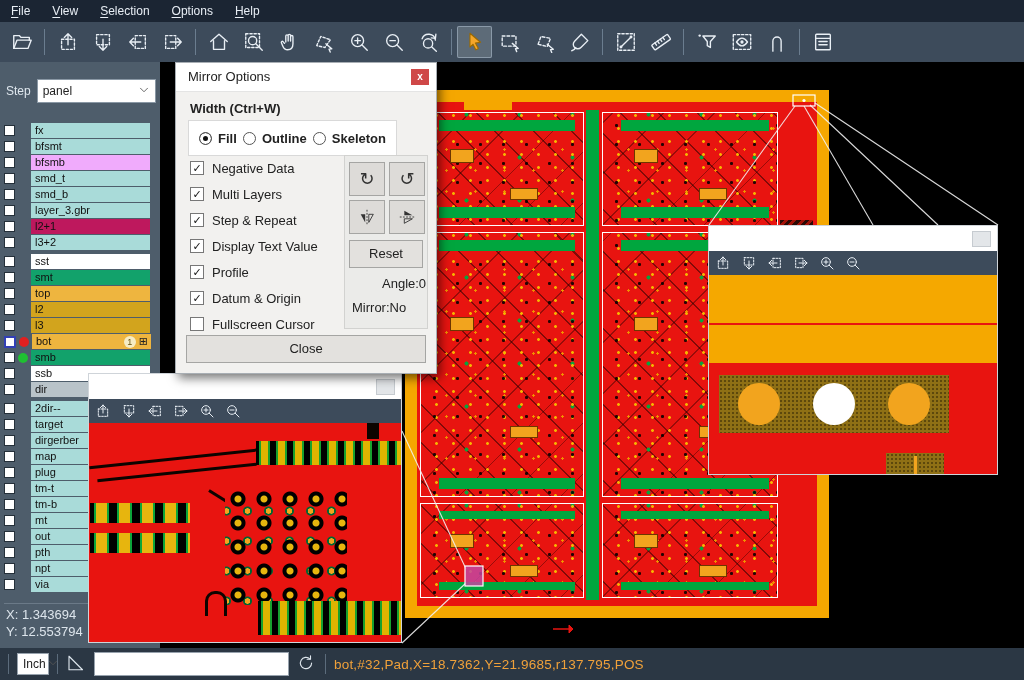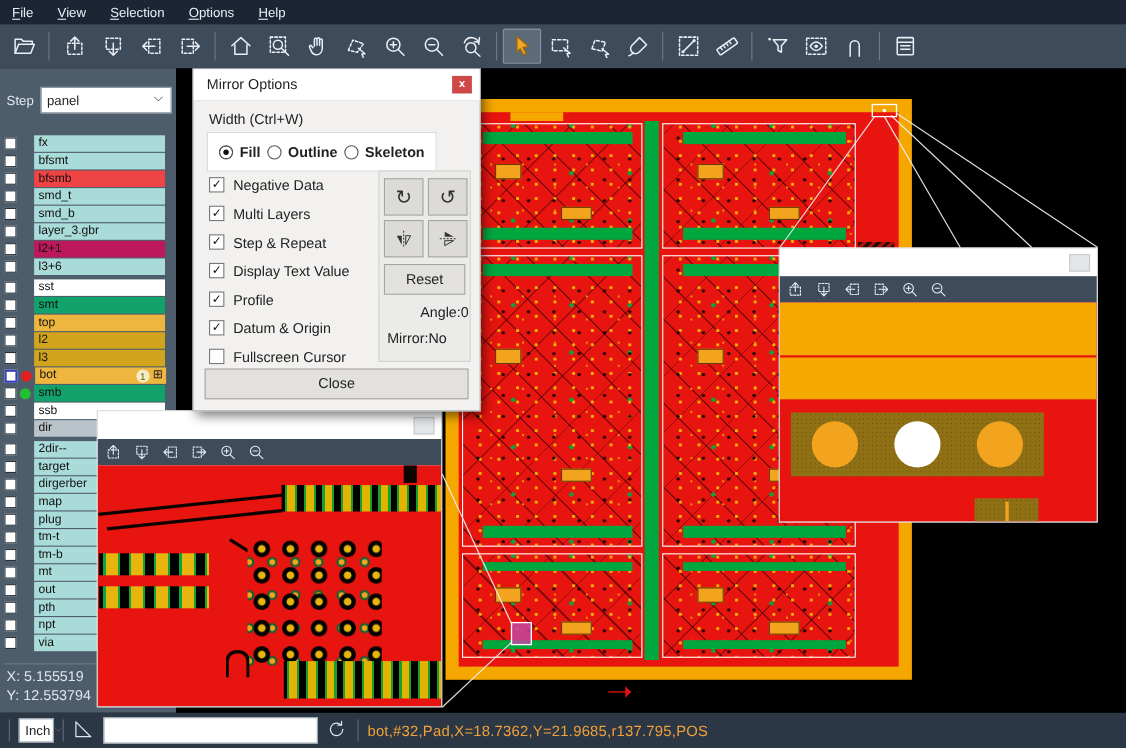--- a/index.html
+++ b/index.html
@@ -92,21 +92,21 @@
   .trace{position:absolute;background:#0d0400;}
   .uShape{position:absolute;width:16px;height:22px;border:3px solid #0d0400;border-bottom:none;
           border-radius:10px 10px 0 0;background:transparent;}
   
   .dialog{position:absolute;left:175px;top:62px;width:260px;height:310px;background:#f2f1ef;
           border:1px solid #a8aeb4;box-shadow:3px 4px 10px rgba(0,0,0,.55);z-index:20;font-size:13px;color:#222;}
   .dtitle{position:relative;height:28px;background:#fff;border-bottom:1px solid #e4e4e4;
           line-height:28px;padding-left:12px;font-size:13px;}
   .dclose{position:absolute;right:7px;top:6px;width:18px;height:16px;background:#cf4848;color:#fff;
           font-size:10px;line-height:16px;text-align:center;font-weight:bold;}
-  .dlabel{position:absolute;left:14px;top:38px;}
+  .dlabel{position:absolute;left:14px;top:38px;font-weight:bold;}
   .rgroup{position:absolute;left:12px;top:57px;width:209px;height:36px;background:#fff;
           border:1px solid #d9d9d9;display:flex;align-items:center;justify-content:space-between;
           padding:0 10px;box-sizing:border-box;font-weight:bold;}
   .ritem{display:flex;align-items:center;gap:6px;}
   .rdot{width:13px;height:13px;border-radius:50%;border:1px solid #555;background:#fff;box-sizing:border-box;}
   .rdot.sel{box-shadow:inset 0 0 0 3px #fff;background:#111;}
   #dchecks{position:absolute;left:14px;top:92px;}
   .citem{display:flex;align-items:center;gap:8px;height:26px;}
   .cbox{width:14px;height:14px;background:#fff;border:1px solid #777;box-sizing:border-box;
         font-size:11px;line-height:12px;text-align:center;color:#111;font-weight:bold;}
@@ -312,21 +312,21 @@
           <div class="lrow">
             <div class="lcb"></div>
             <div class="lind"></div>
             <div class="lname" style="background: rgb(169, 219, 217);">
               <span class="ltxt">bfsmt</span>
             </div>
           </div>
           <div class="lrow">
             <div class="lcb"></div>
             <div class="lind"></div>
-            <div class="lname" style="background: #ef4444;">
+            <div class="lname" style="background: #f0abfc;">
               <span class="ltxt">bfsmb</span>
             </div>
           </div>
           <div class="lrow">
             <div class="lcb"></div>
             <div class="lind"></div>
             <div class="lname" style="background: rgb(169, 219, 217);">
               <span class="ltxt">smd_t</span>
             </div>
           </div>
@@ -348,21 +348,21 @@
             <div class="lcb"></div>
             <div class="lind"></div>
             <div class="lname" style="background: #be185d;">
               <span class="ltxt">l2+1</span>
             </div>
           </div>
           <div class="lrow">
             <div class="lcb"></div>
             <div class="lind"></div>
             <div class="lname" style="background: rgb(169, 219, 217);">
-              <span class="ltxt">l3+6</span>
+              <span class="ltxt">l3+2</span>
             </div>
           </div>
         </div>
         <div class="lgroup">
           <div class="lrow">
             <div class="lcb"></div>
             <div class="lind"></div>
             <div class="lname" style="background: rgb(255, 255, 255);">
               <span class="ltxt">sst</span>
             </div>
@@ -512,21 +512,21 @@
             <div class="lcb"></div>
             <div class="lind"></div>
             <div class="lname" style="background: rgb(169, 219, 217);">
               <span class="ltxt">via</span>
             </div>
           </div>
         </div>
       </div>
     <div class="coord-divider"></div>
     <div class="coords">
-      <div>X: 5.155519</div>
+      <div>X: 1.343694</div>
       <div>Y: 12.553794</div>
     </div>
   </div>
 
   <div class="canvas">
     <div class="panel">
       <div class="panel-in" id="panelIn">
         <div class="ptab"></div>
         <div class="vdiv"></div>
         <div class="hatchR"></div>

